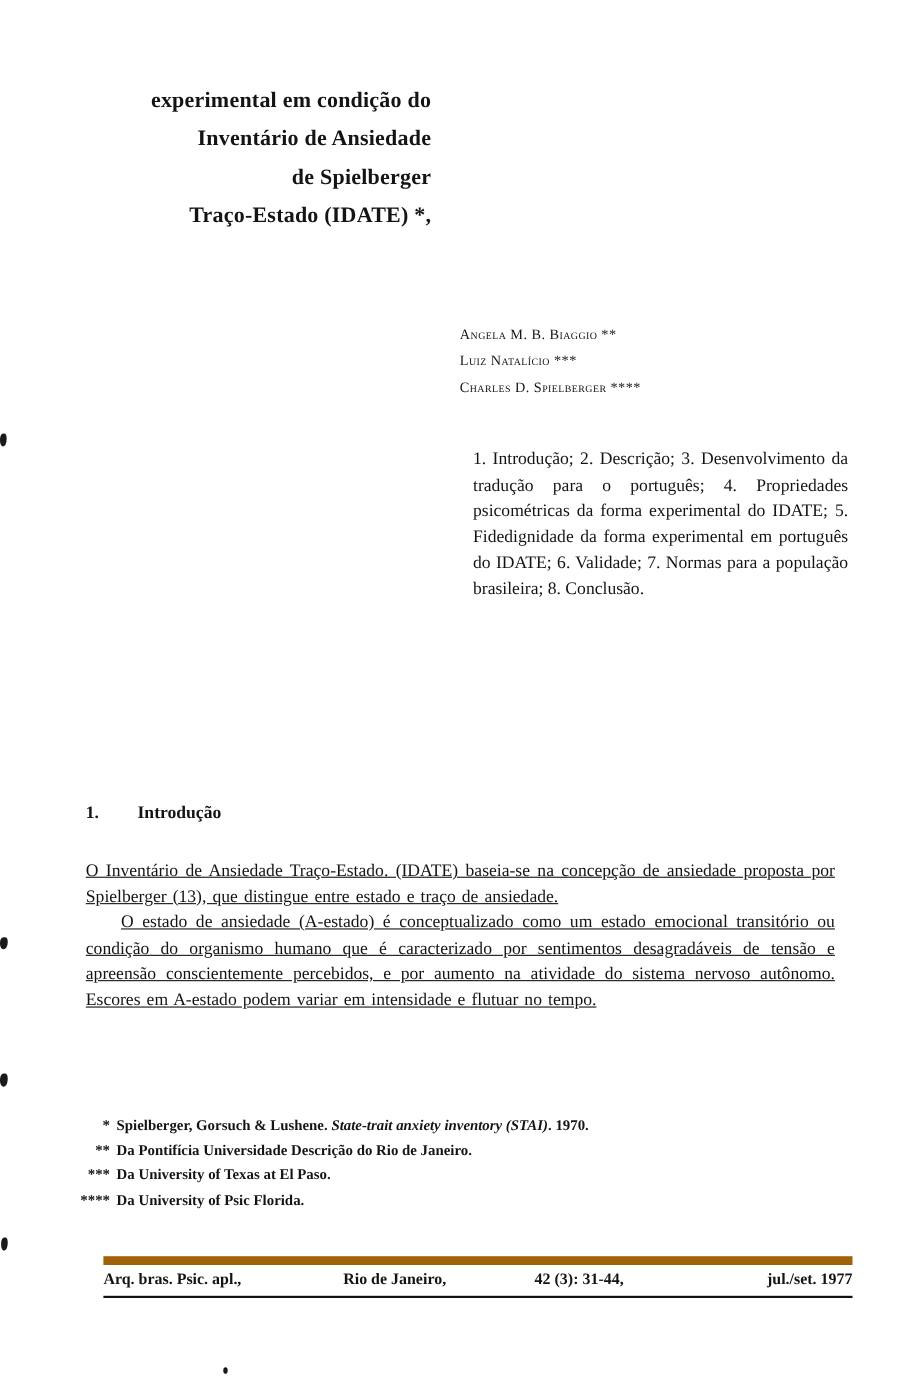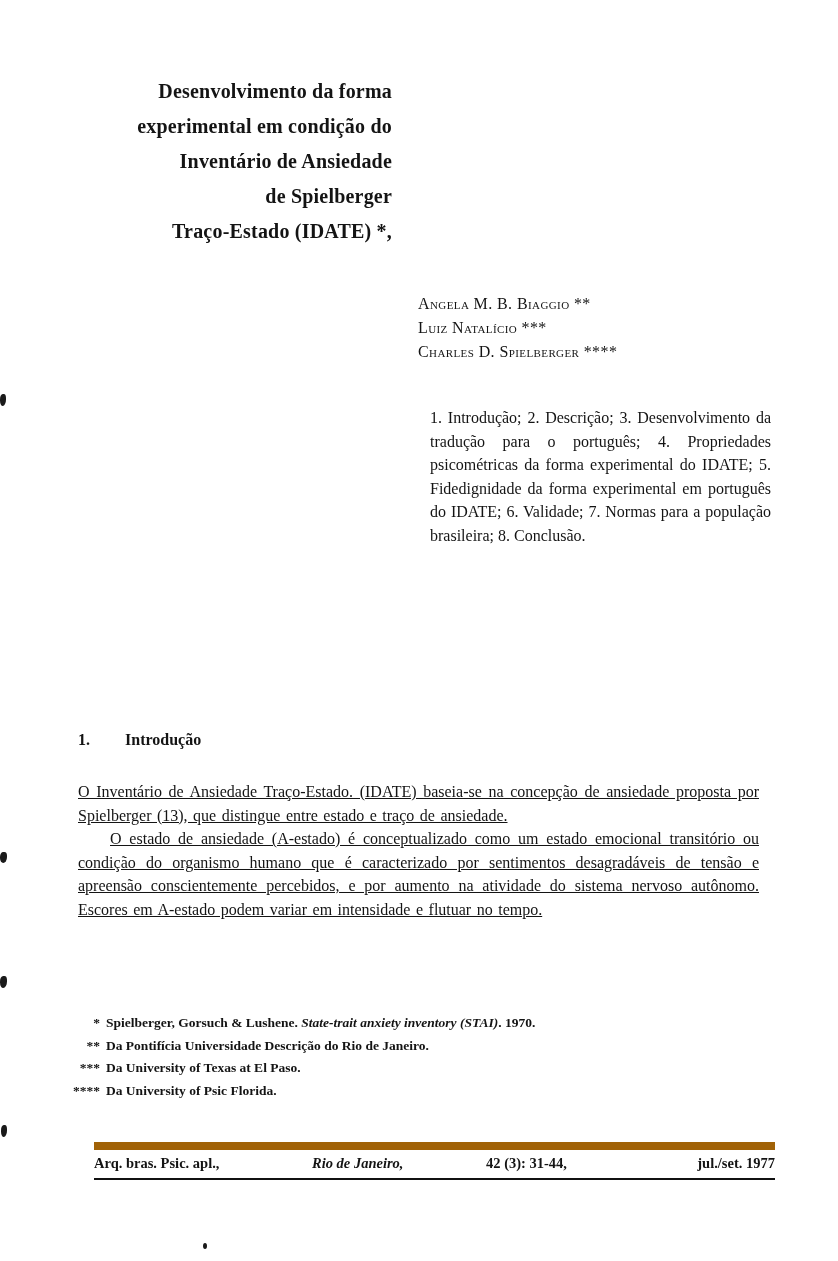--- a/index.html
+++ b/index.html
@@ -29,21 +29,21 @@
     line-height: 35px;
     letter-spacing: 0.2px;
   }
 
   
   .authors-block {
     position: absolute;
     top: 292px;
     left: 418px;
     width: 345px;
-    font-size: 16px;
+    font-size: 13px;
     line-height: 24px;
     font-variant: small-caps;
     letter-spacing: 0.4px;
   }
 
   
   .toc-block {
     position: absolute;
     top: 406px;
     left: 430px;
@@ -121,21 +121,21 @@
     font-size: 14.5px;
     font-weight: bold;
     margin-left: 16px;
   }
   .footer-block span {
     position: absolute;
     top: 5px;
     white-space: nowrap;
   }
   .footer-journal { left: 0; }
-  .footer-city    { left: 218px; font-style: italic; }
+  .footer-city    { left: 218px; }
   .footer-issue   { left: 392px; }
   .footer-date    { right: 0; }
 
   
   .artifact {
     position: absolute;
     background: #1a1a1a;
     border-radius: 50% 40% 60% 50%;
   }
   .a1 { left: 0;   top: 394px;  width: 6px;  height: 12px; }
@@ -143,21 +143,20 @@
   .a3 { left: 0;   top: 976px;  width: 7px;  height: 12px; }
   .a4 { left: 1px; top: 1125px; width: 6px;  height: 12px; }
   .a5 { left: 203px; top: 1243px; width: 4px; height: 6px; border-radius: 50%; }
 </style>
 </head>
 <body>
 
 <div class="page">
 
   <div class="title-block">
-    <div>Desenvolvimento da forma</div>
     <div>experimental em condição do</div>
     <div>Inventário de Ansiedade</div>
     <div>de Spielberger</div>
     <div>Traço-Estado (IDATE) *,</div>
   </div>
 
   <div class="authors-block">
     <div>Angela M. B. Biaggio **</div>
     <div>Luiz Natalício ***</div>
     <div>Charles D. Spielberger ****</div>

